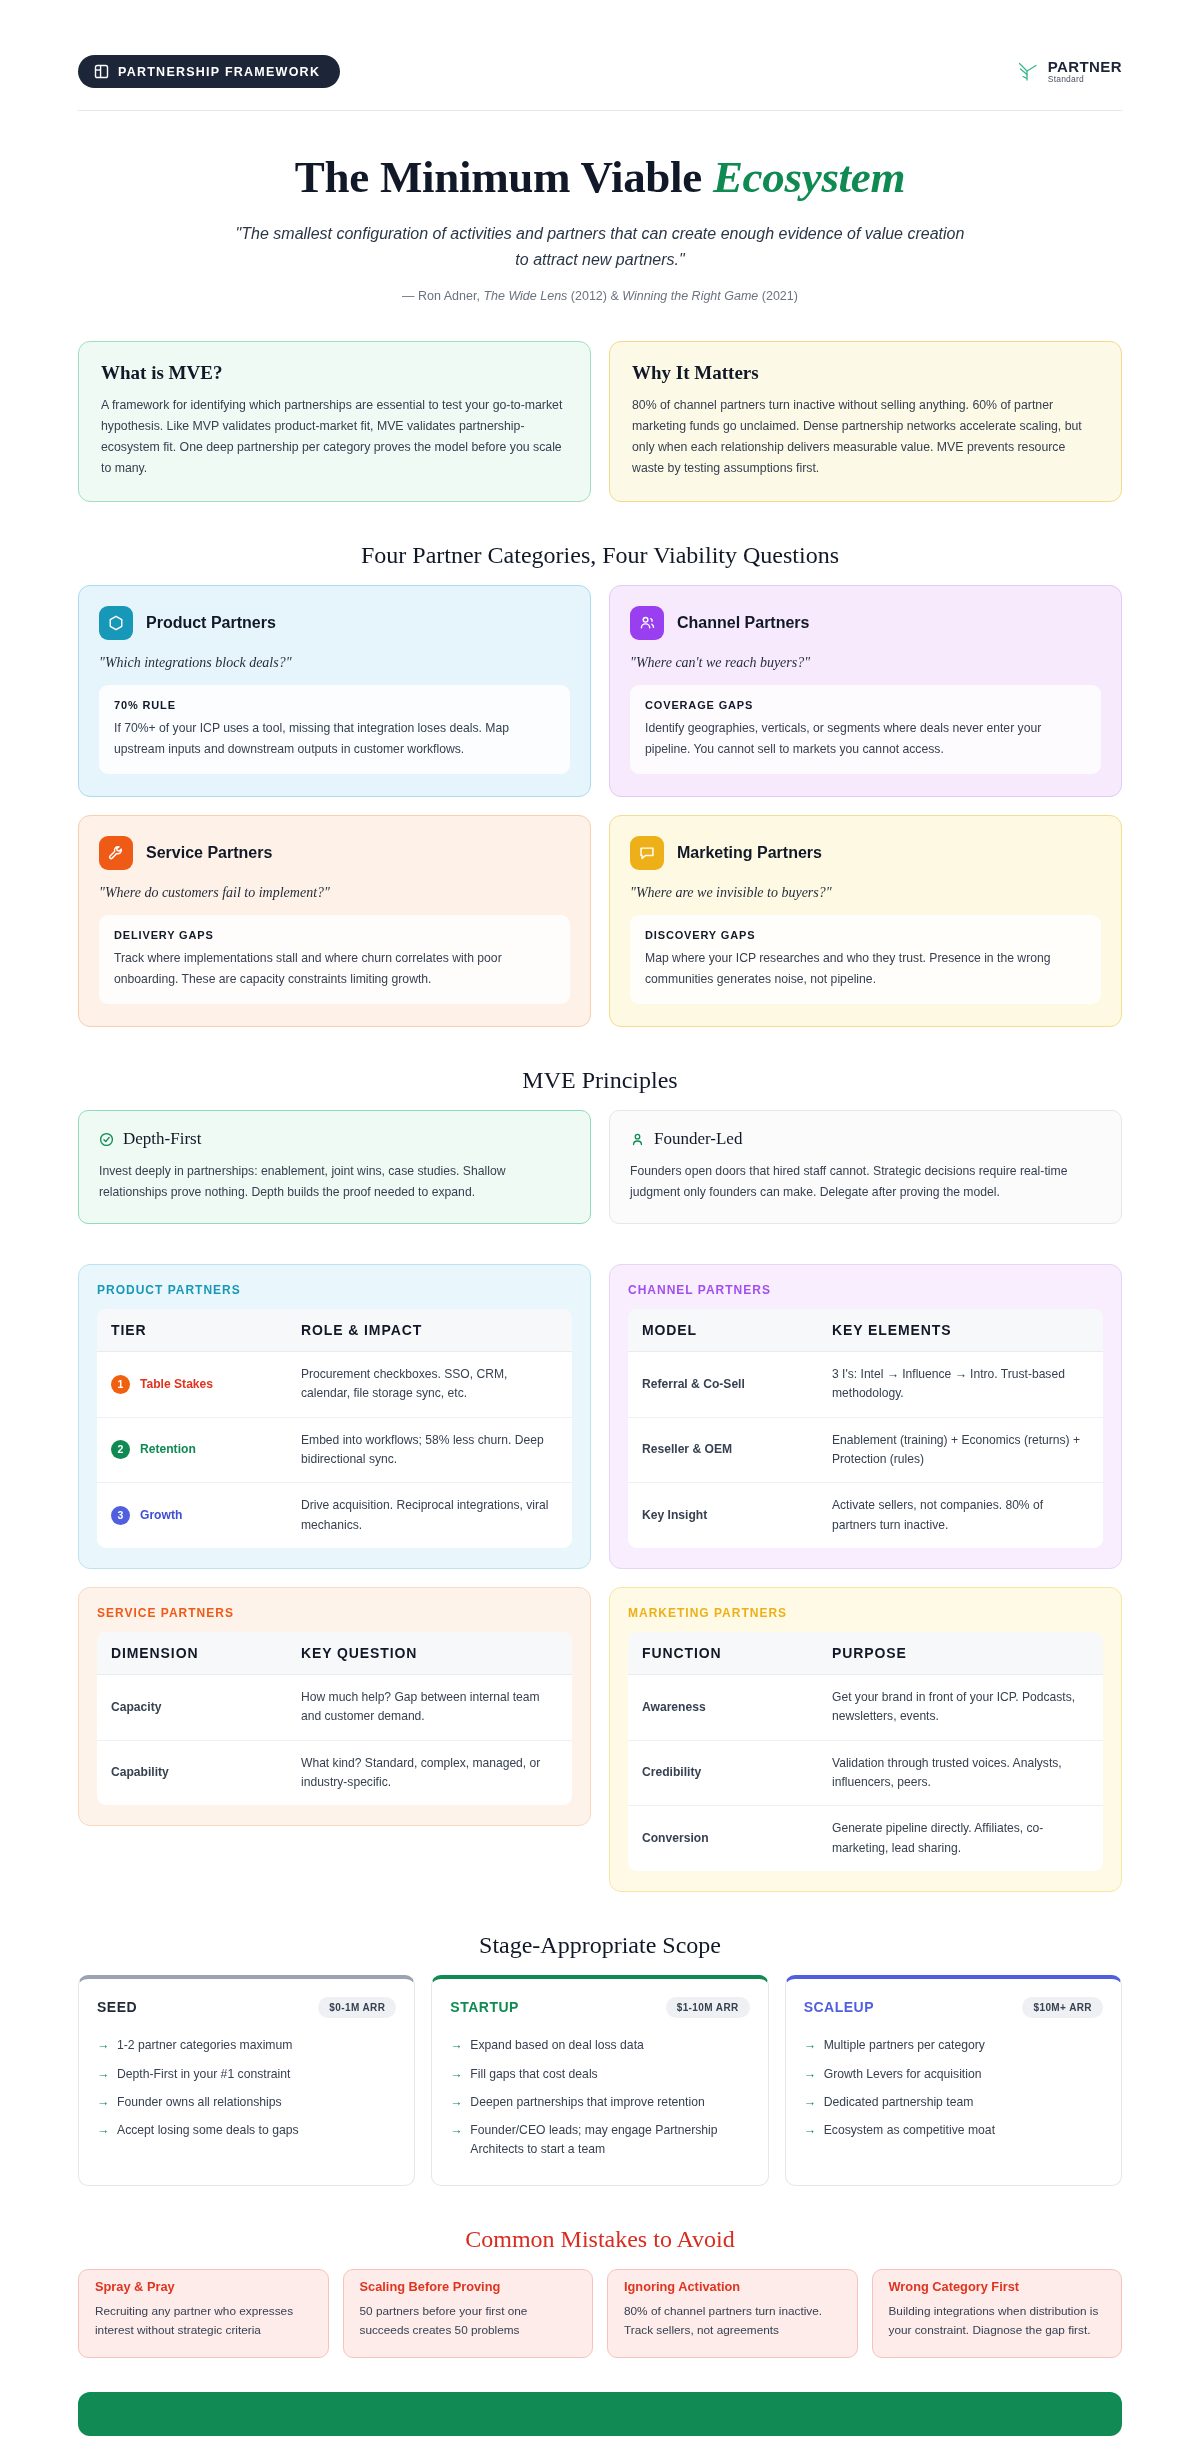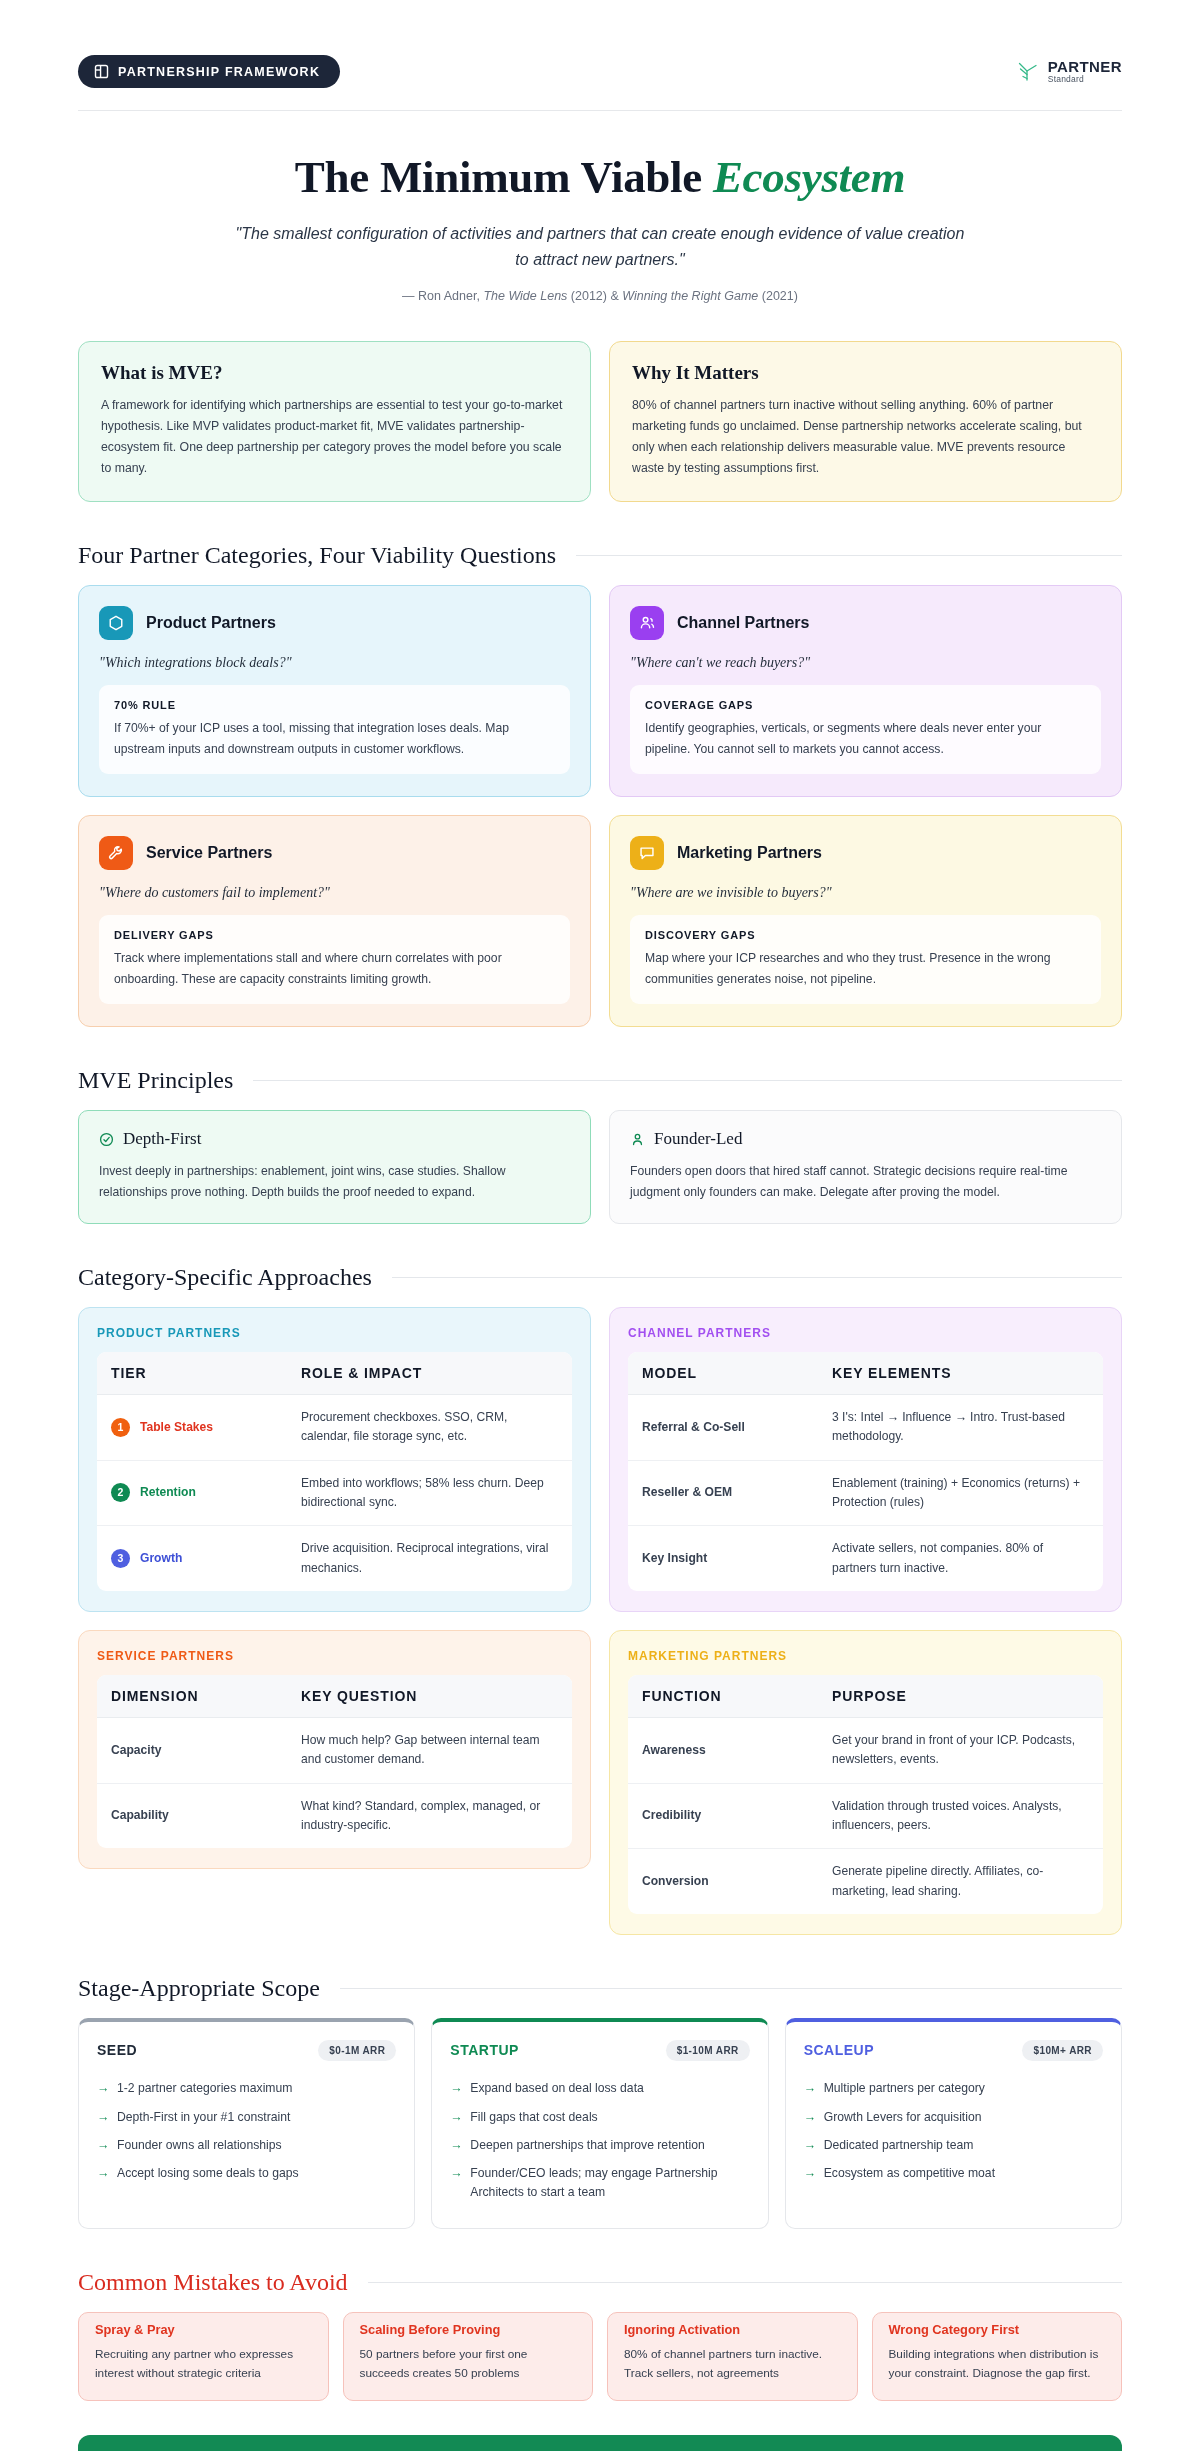--- a/index.html
+++ b/index.html
@@ -56,21 +56,21 @@
   .defbox.yellow { background: #fdf9e7; border-color: #f2d98e; }
   .defbox h3 {
     font-family: "Liberation Serif", serif;
     font-size: 19px; font-weight: 700; color: #111827; margin-bottom: 11px;
   }
   .defbox p { font-size: 12.3px; line-height: 1.72; color: #374151; }
   .defs { margin-top: 30px; }
 
   
   .sect { margin-top: 40px; }
-  .sect-head { display: flex; align-items: center; gap: 20px; margin-bottom: 16px; }
+  .sect-head { display: flex; align-items: center; gap: 0; margin-bottom: 16px; flex-direction: column; }
   .sect-head h2 {
     font-family: "Liberation Serif", serif;
     font-size: 24px; font-weight: 400; color: #111827; white-space: nowrap;
   }
   .sect-head .rule { flex: 1; height: 1px; background: #e4e7eb; }
   .sect-head.danger h2 { color: #d92b1f; }
 
   
   .pcard { border-radius: 12px; padding: 20px 20px 22px; border: 1px solid; }
   .pcard.blue   { background: #e6f5fb; border-color: #a9dcee; }
@@ -350,24 +350,20 @@
             </svg>
           </span>
           <span>Founder-Led</span>
         </h4>
         <p>Founders open doors that hired staff cannot. Strategic decisions require real-time judgment only founders can make. Delegate after proving the model.</p>
       </div>
     </div>
   </div>
 
   <div class="sect">
-    <div class="sect-head">
-      <h2>Category-Specific Approaches</h2>
-      <span class="rule"></span>
-    </div>
     <div class="tbl-grid">
 
       <div class="tcard blue">
         <div class="cap c-blue">PRODUCT PARTNERS</div>
         <table class="t">
           <thead>
               <tr>
             <th>TIER</th>
             <th>ROLE &amp; IMPACT</th>
           </tr>

